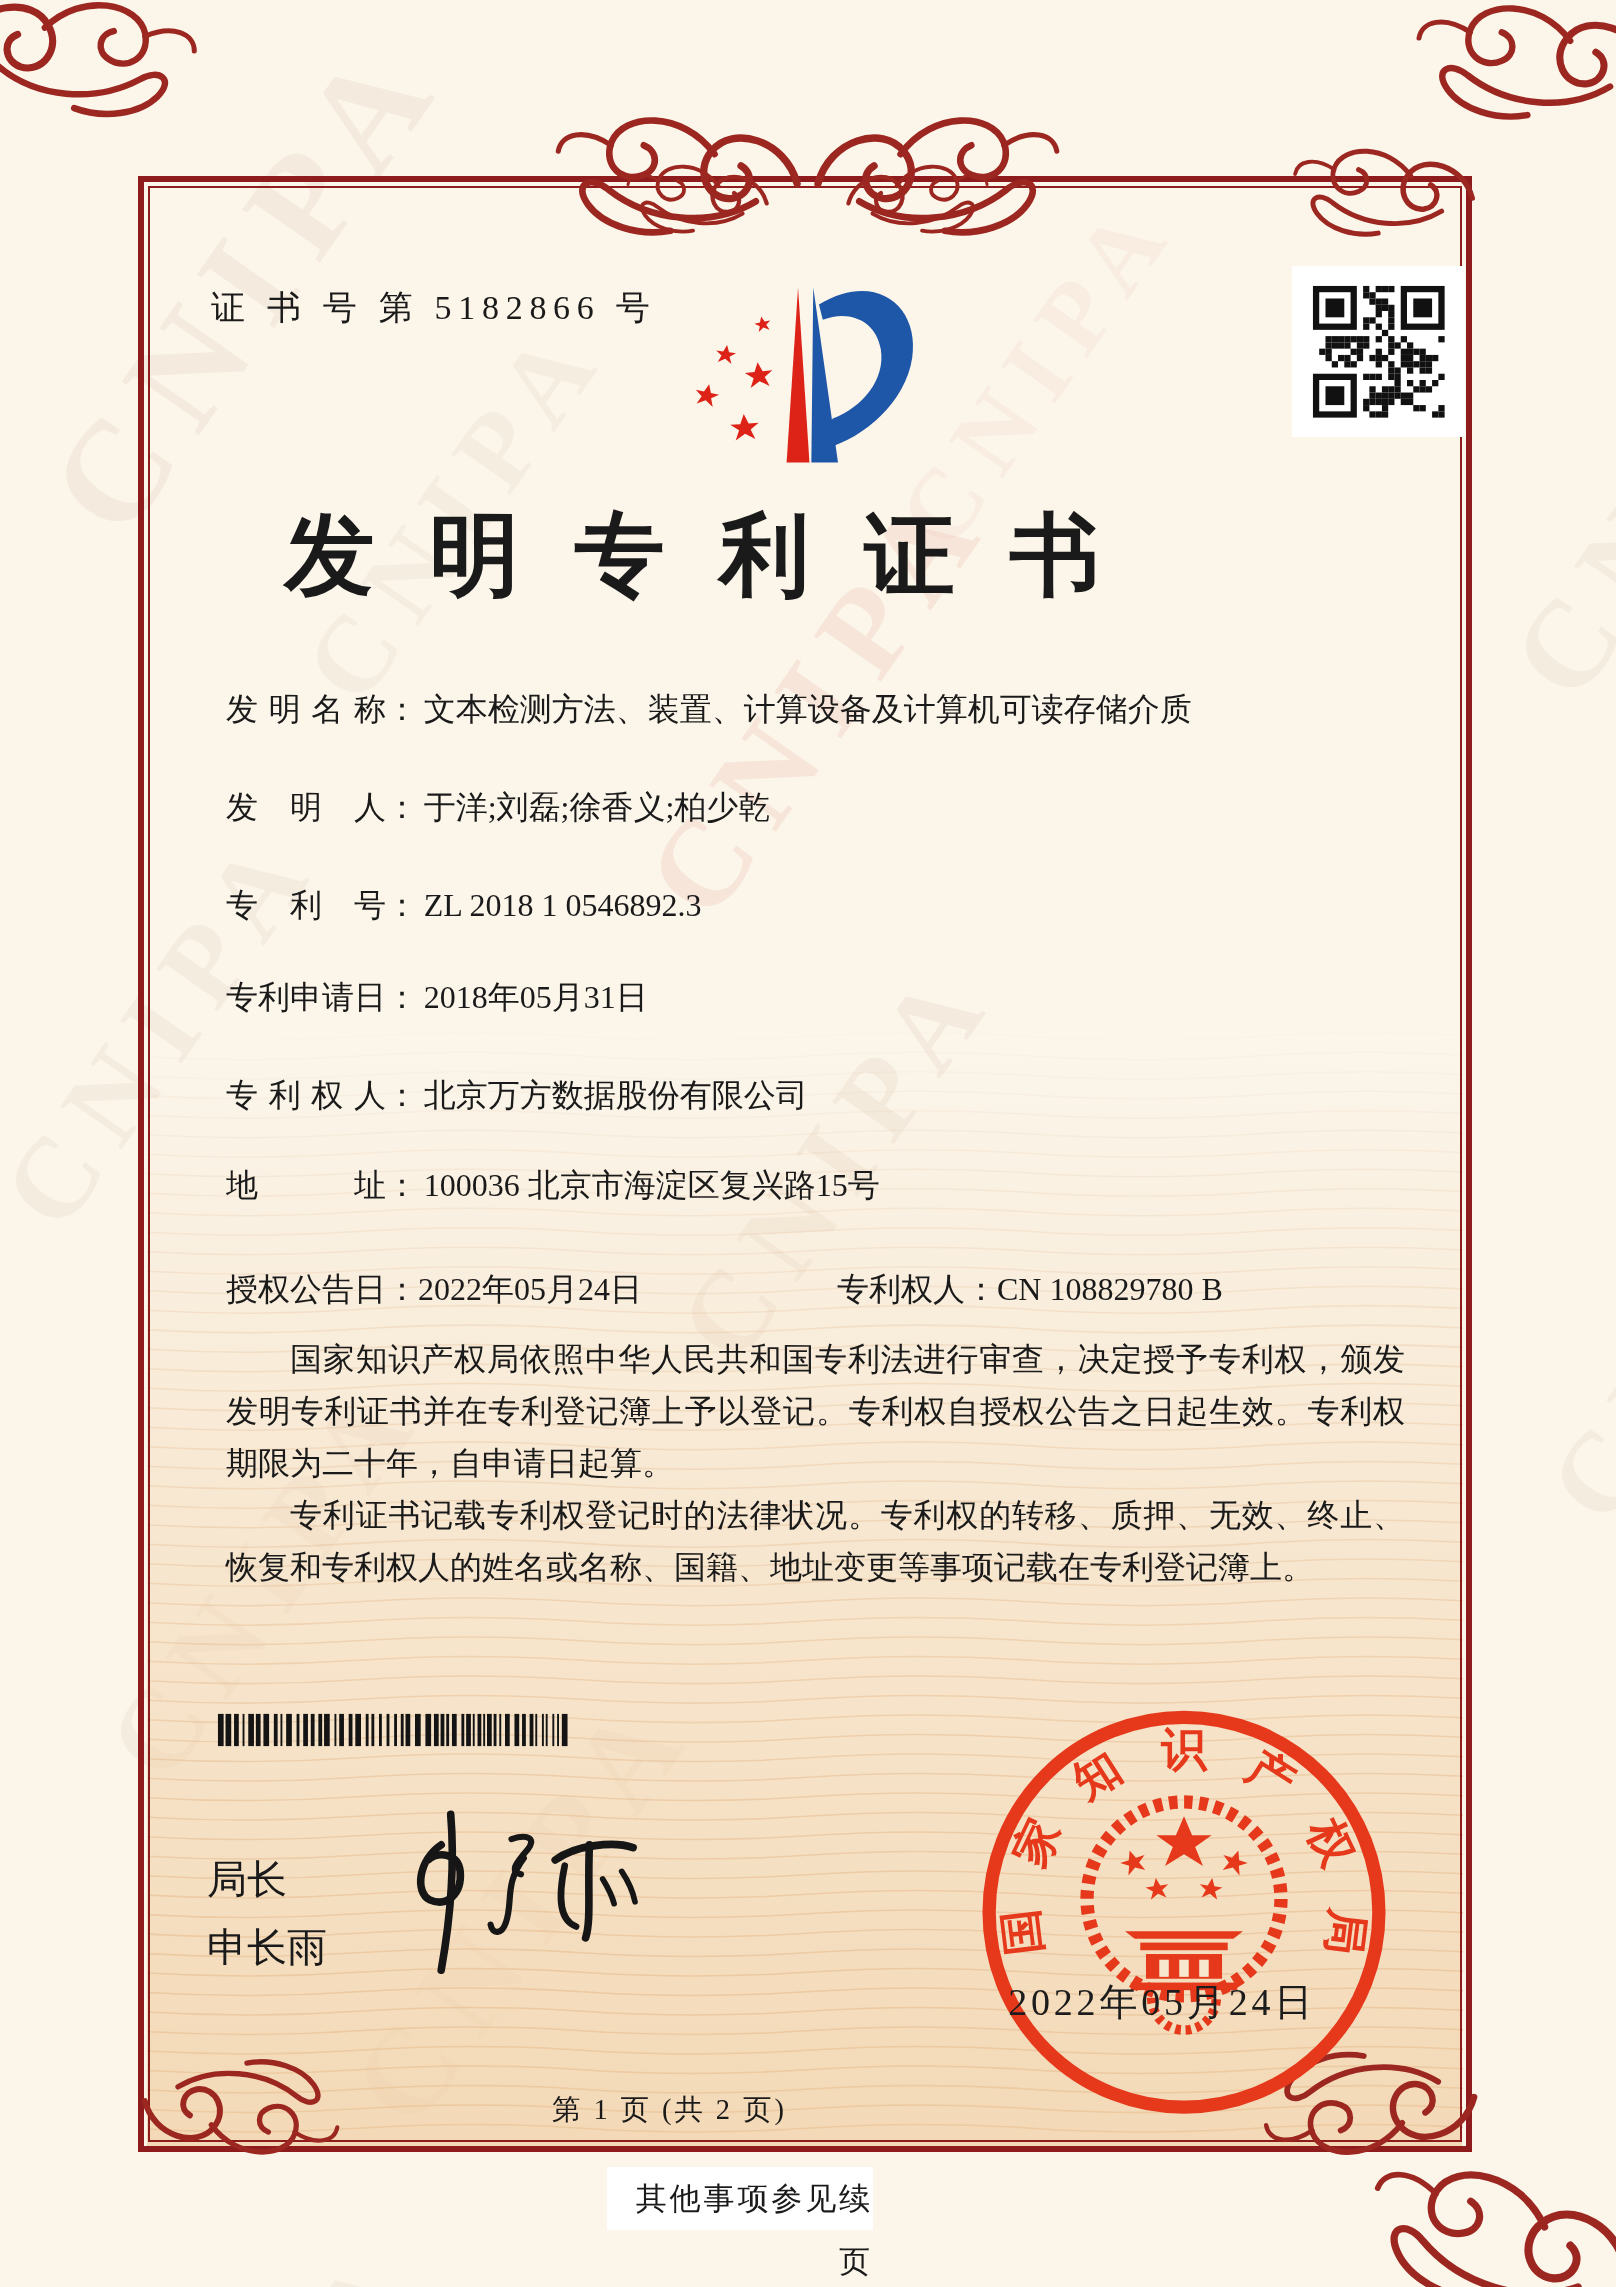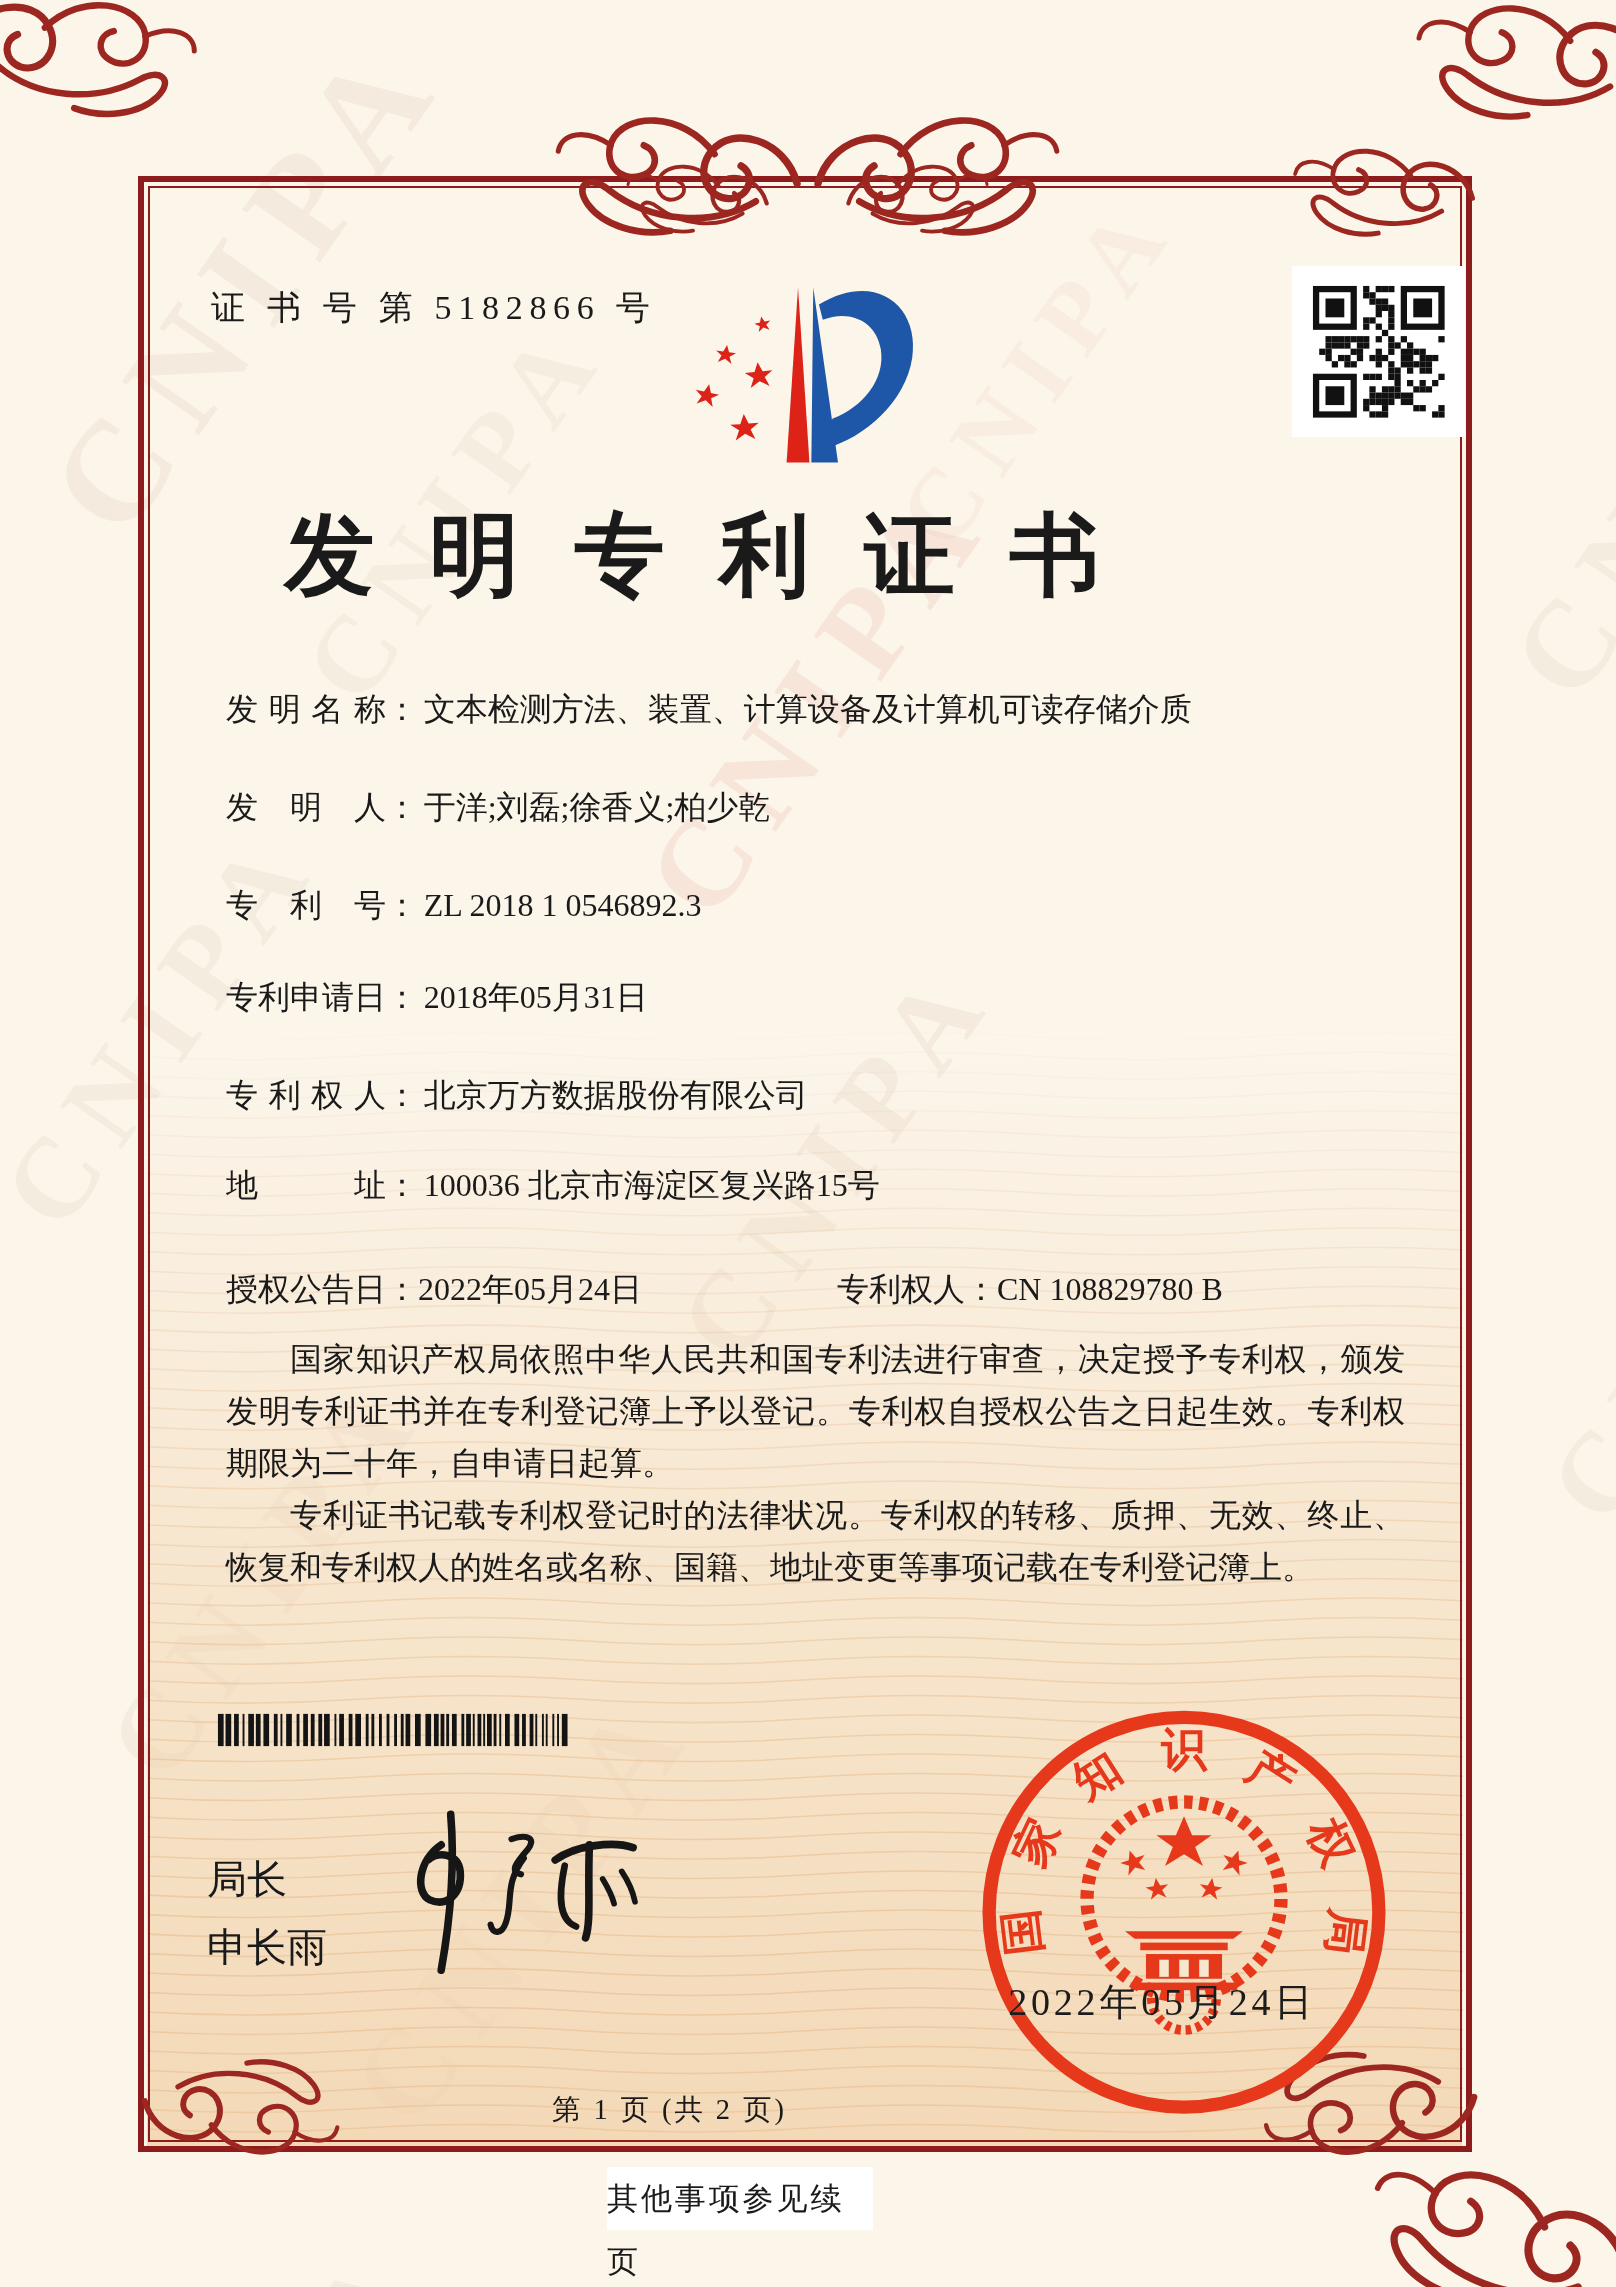--- a/index.html
+++ b/index.html
@@ -53,21 +53,21 @@
   .grant-col2{position:absolute;left:611px;top:0;}
   .body-text{
     position:absolute;left:226px;top:1333px;width:1179px;
     font-size:32px;line-height:52px;text-align:justify;
   }
   .body-text p{margin:0;text-indent:2em;}
   .signer{position:absolute;left:207px;top:1845px;font-size:40px;line-height:68px;font-family:"Liberation Sans","DejaVu Sans",sans-serif;}
   .page-num{position:absolute;left:552px;top:2091px;width:380px;text-align:left;font-size:28.5px;letter-spacing:2.9px;}
   .continuation{
     position:absolute;left:607px;top:2167px;width:266px;height:63px;
-    background:#ffffff;text-align:left;line-height:63px;
+    background:#ffffff;text-align:right;line-height:63px;
     font-size:31px;letter-spacing:2.9px;
   }
   .qr-box{position:absolute;left:1292px;top:266px;width:173px;height:171px;background:#fff;}
 </style>
 </head>
 <body>
 
 <div class="page">
 
   <div id="wm-layer">

